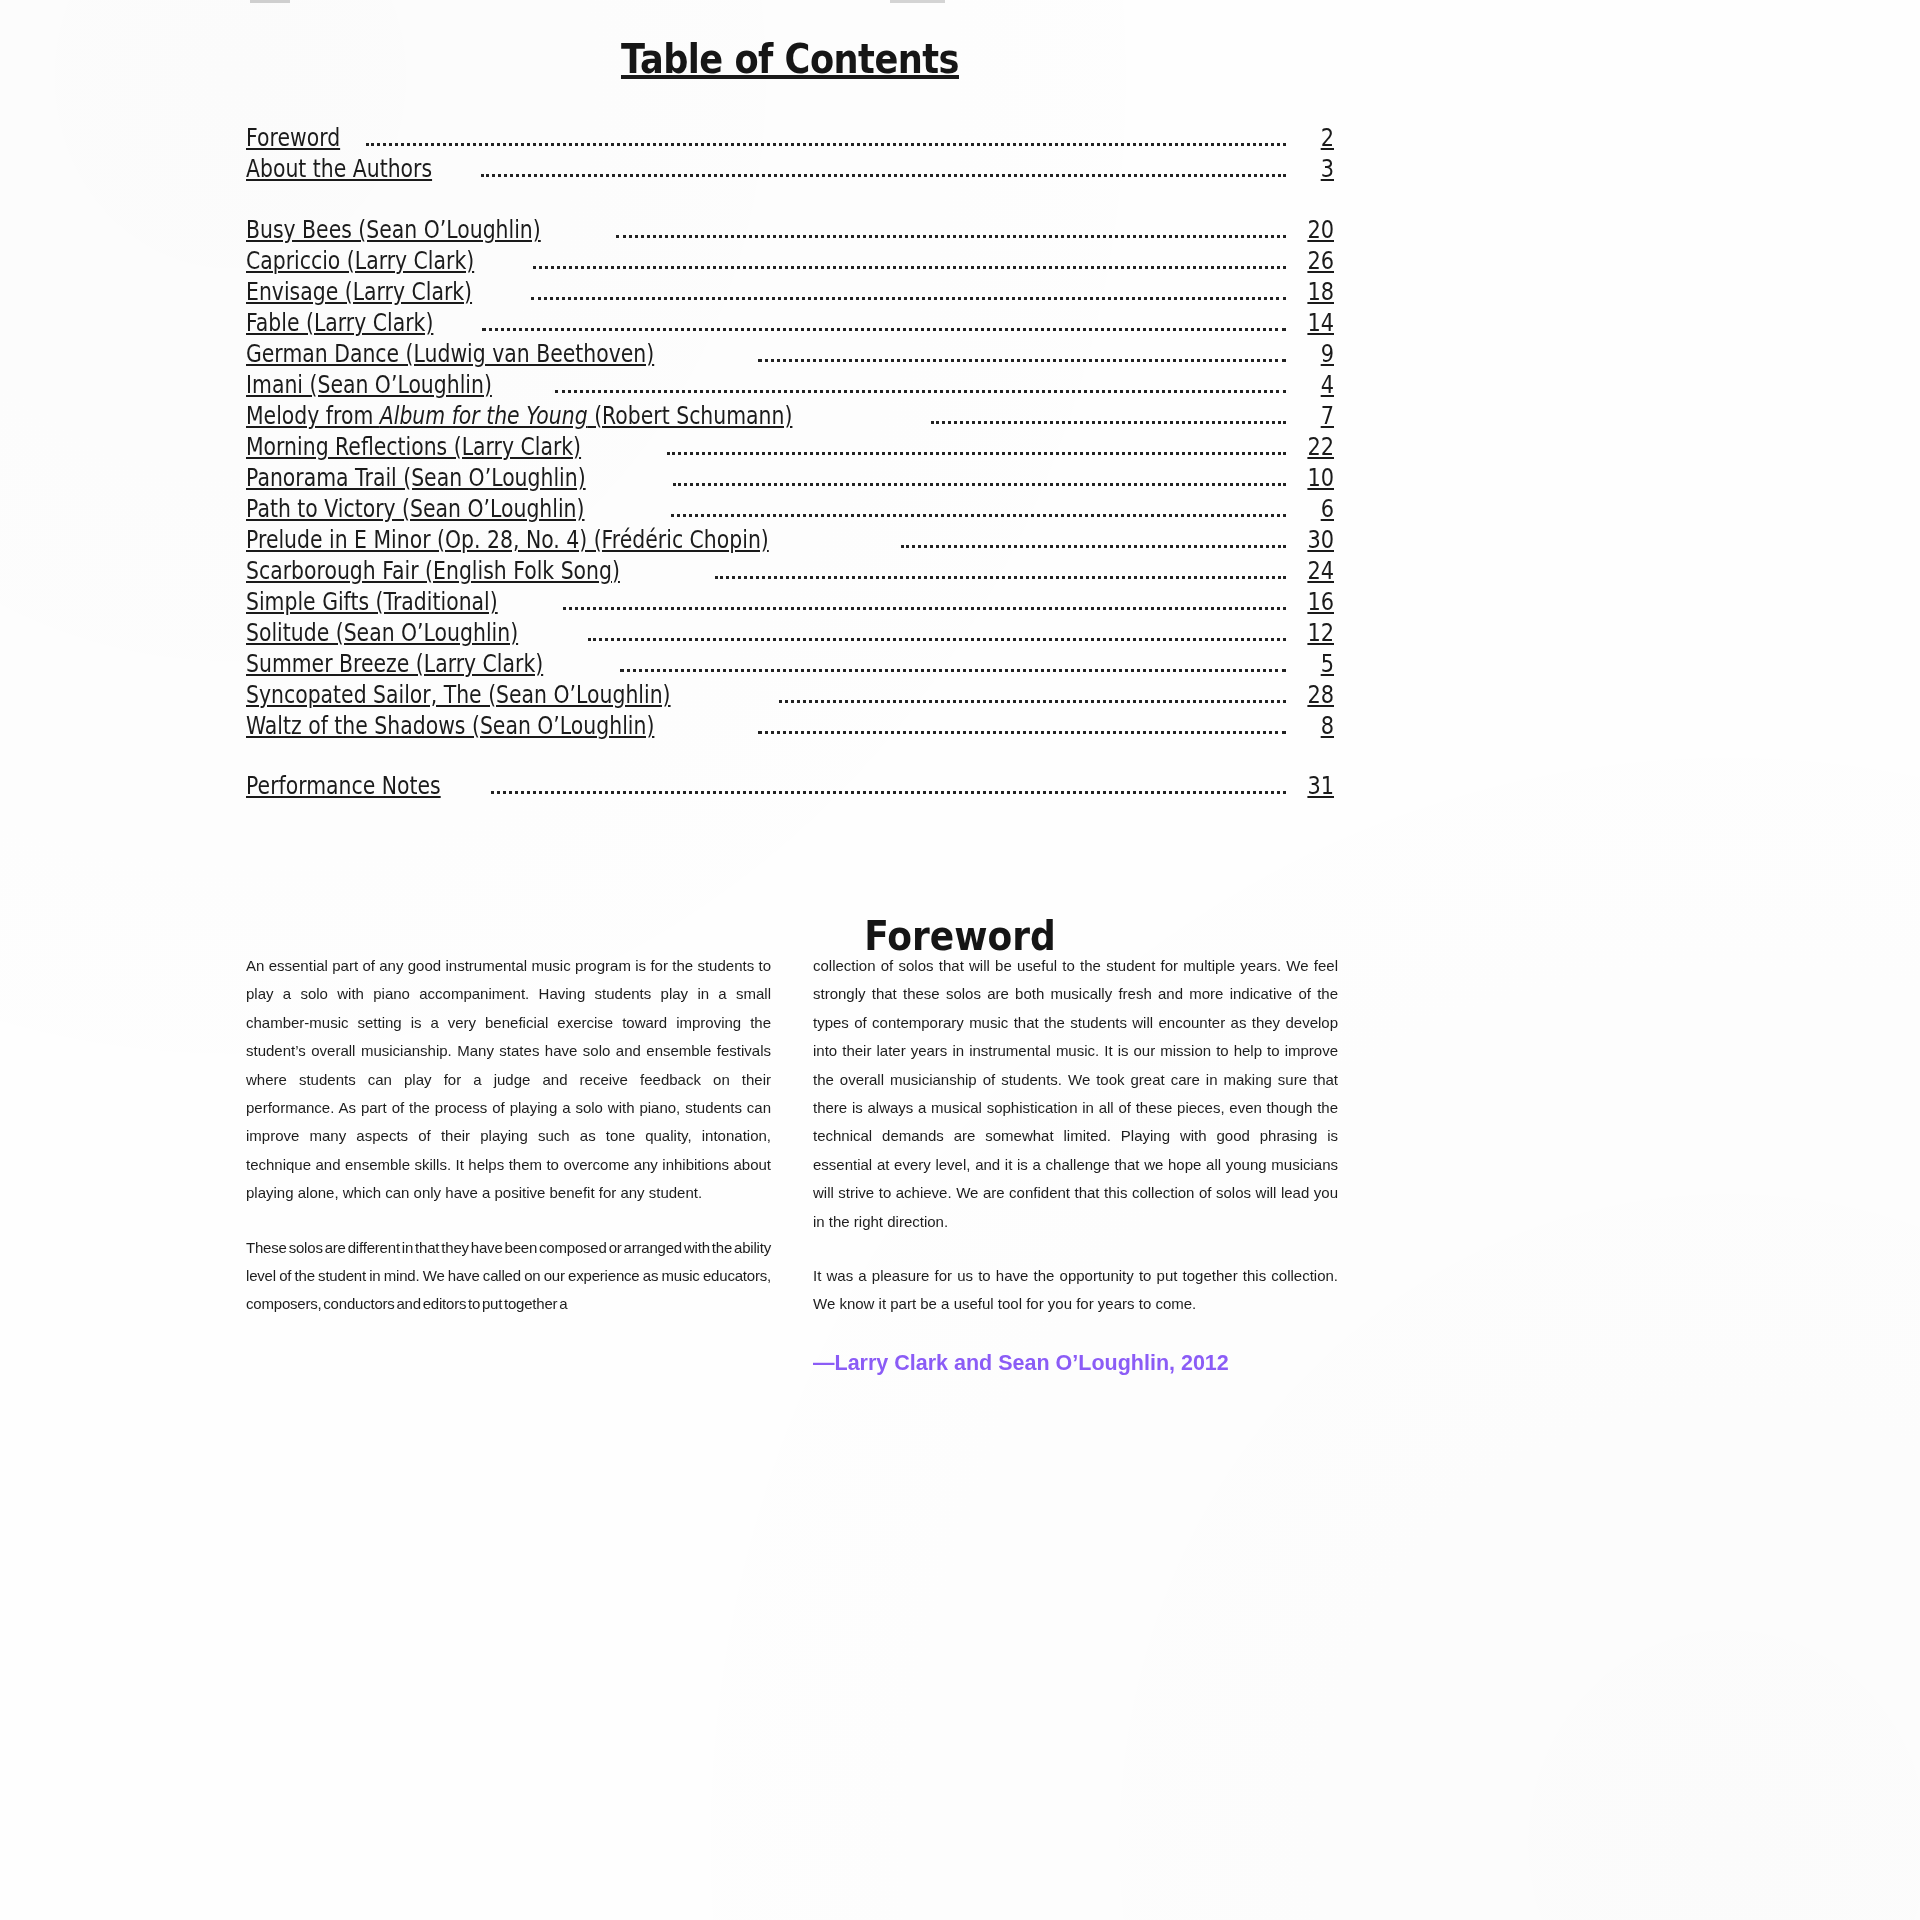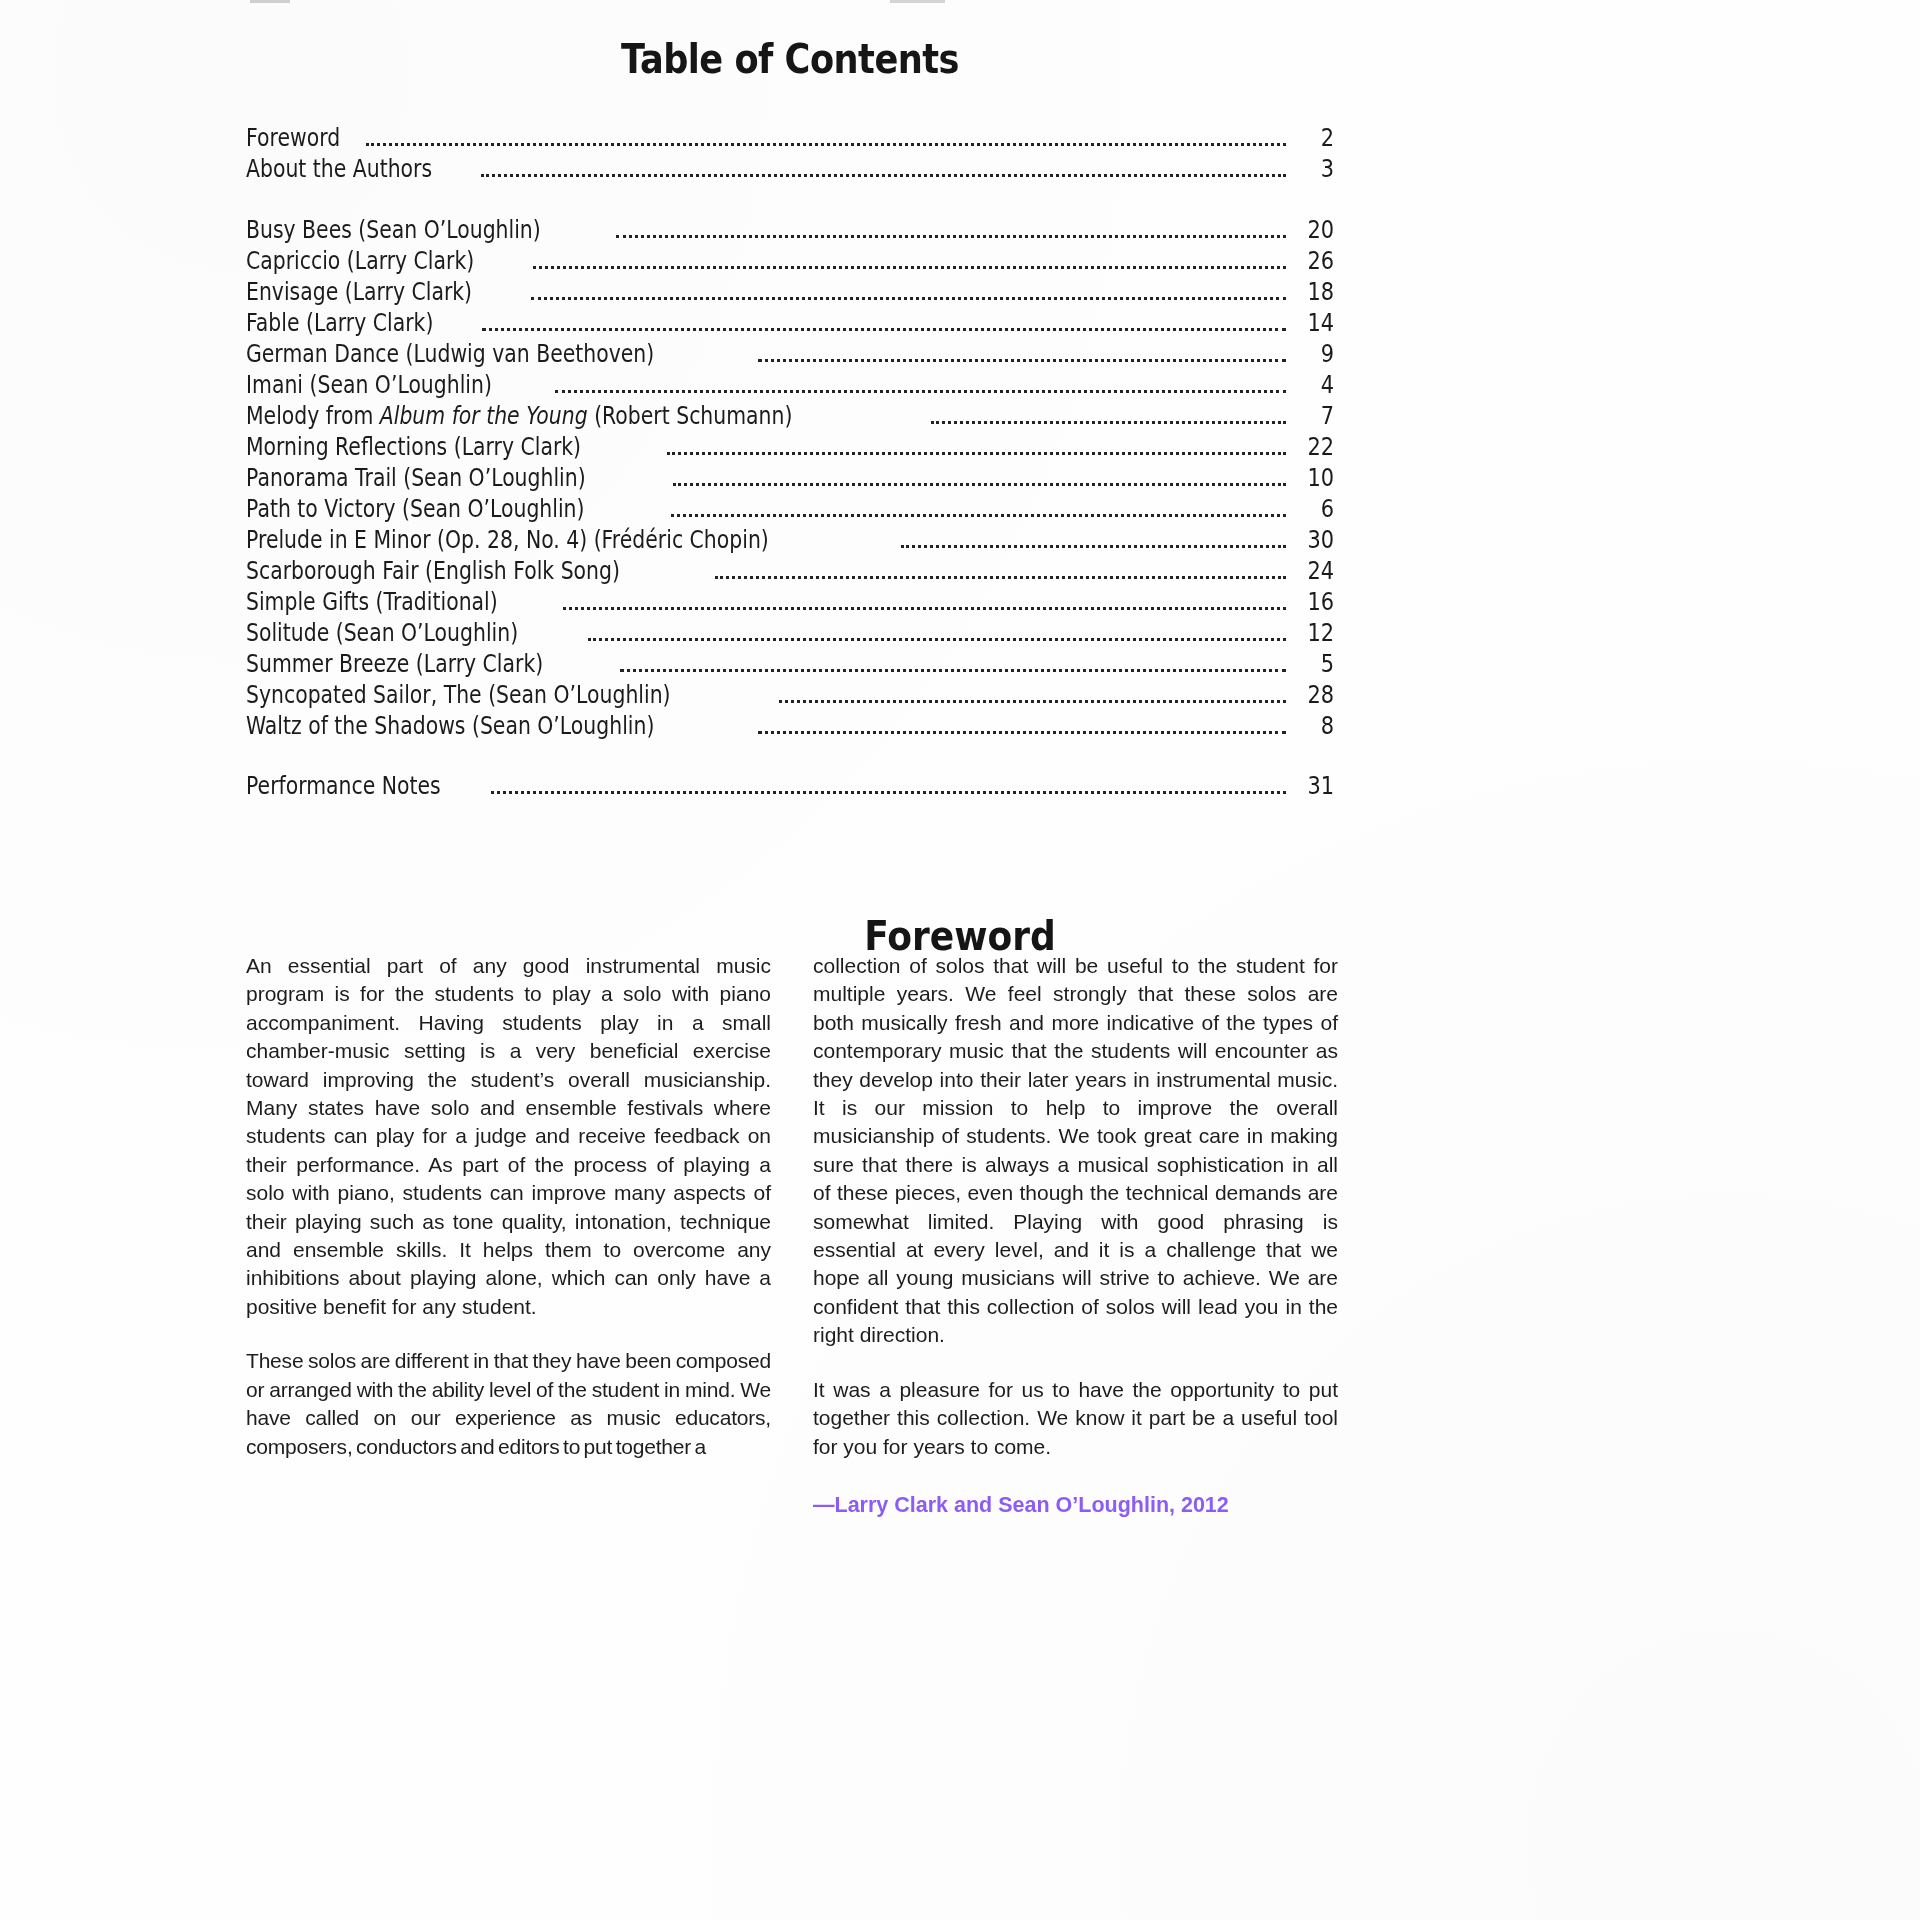--- a/index.html
+++ b/index.html
@@ -36,20 +36,21 @@
     top: 0; left: 0;
     width: 1920px; height: 16px;
   }
 
   
   .toc-wrap {
     position: absolute;
     left: 246px;
     top: 36px;
     width: 1088px;
+    text-decoration: underline;
   }
   .toc-title {
     font-family: "DejaVu Sans", sans-serif;
     font-weight: bold;
     font-size: 40px;
     letter-spacing: -0.6px;
     text-align: center;
     color: #161616;
     margin: 0 0 40px 0;
     transform: scaleX(0.88);
@@ -105,21 +106,21 @@
     top: 952px;
     width: 1092px;
     display: flex;
     gap: 42px;
   }
   .fw-col {
     width: 525px;
   }
   .fw-p {
     font-family: "Liberation Sans", sans-serif;
-    font-size: 21px;
+    font-size: 15px;
     line-height: 28.4px;
     text-align: justify;
     color: #1d1d1d;
     margin: 0 0 26px 0;
     hyphens: none;
   }
   .fw-p.tight {
     word-spacing: -2.2px;
     letter-spacing: -0.2px;
   }

